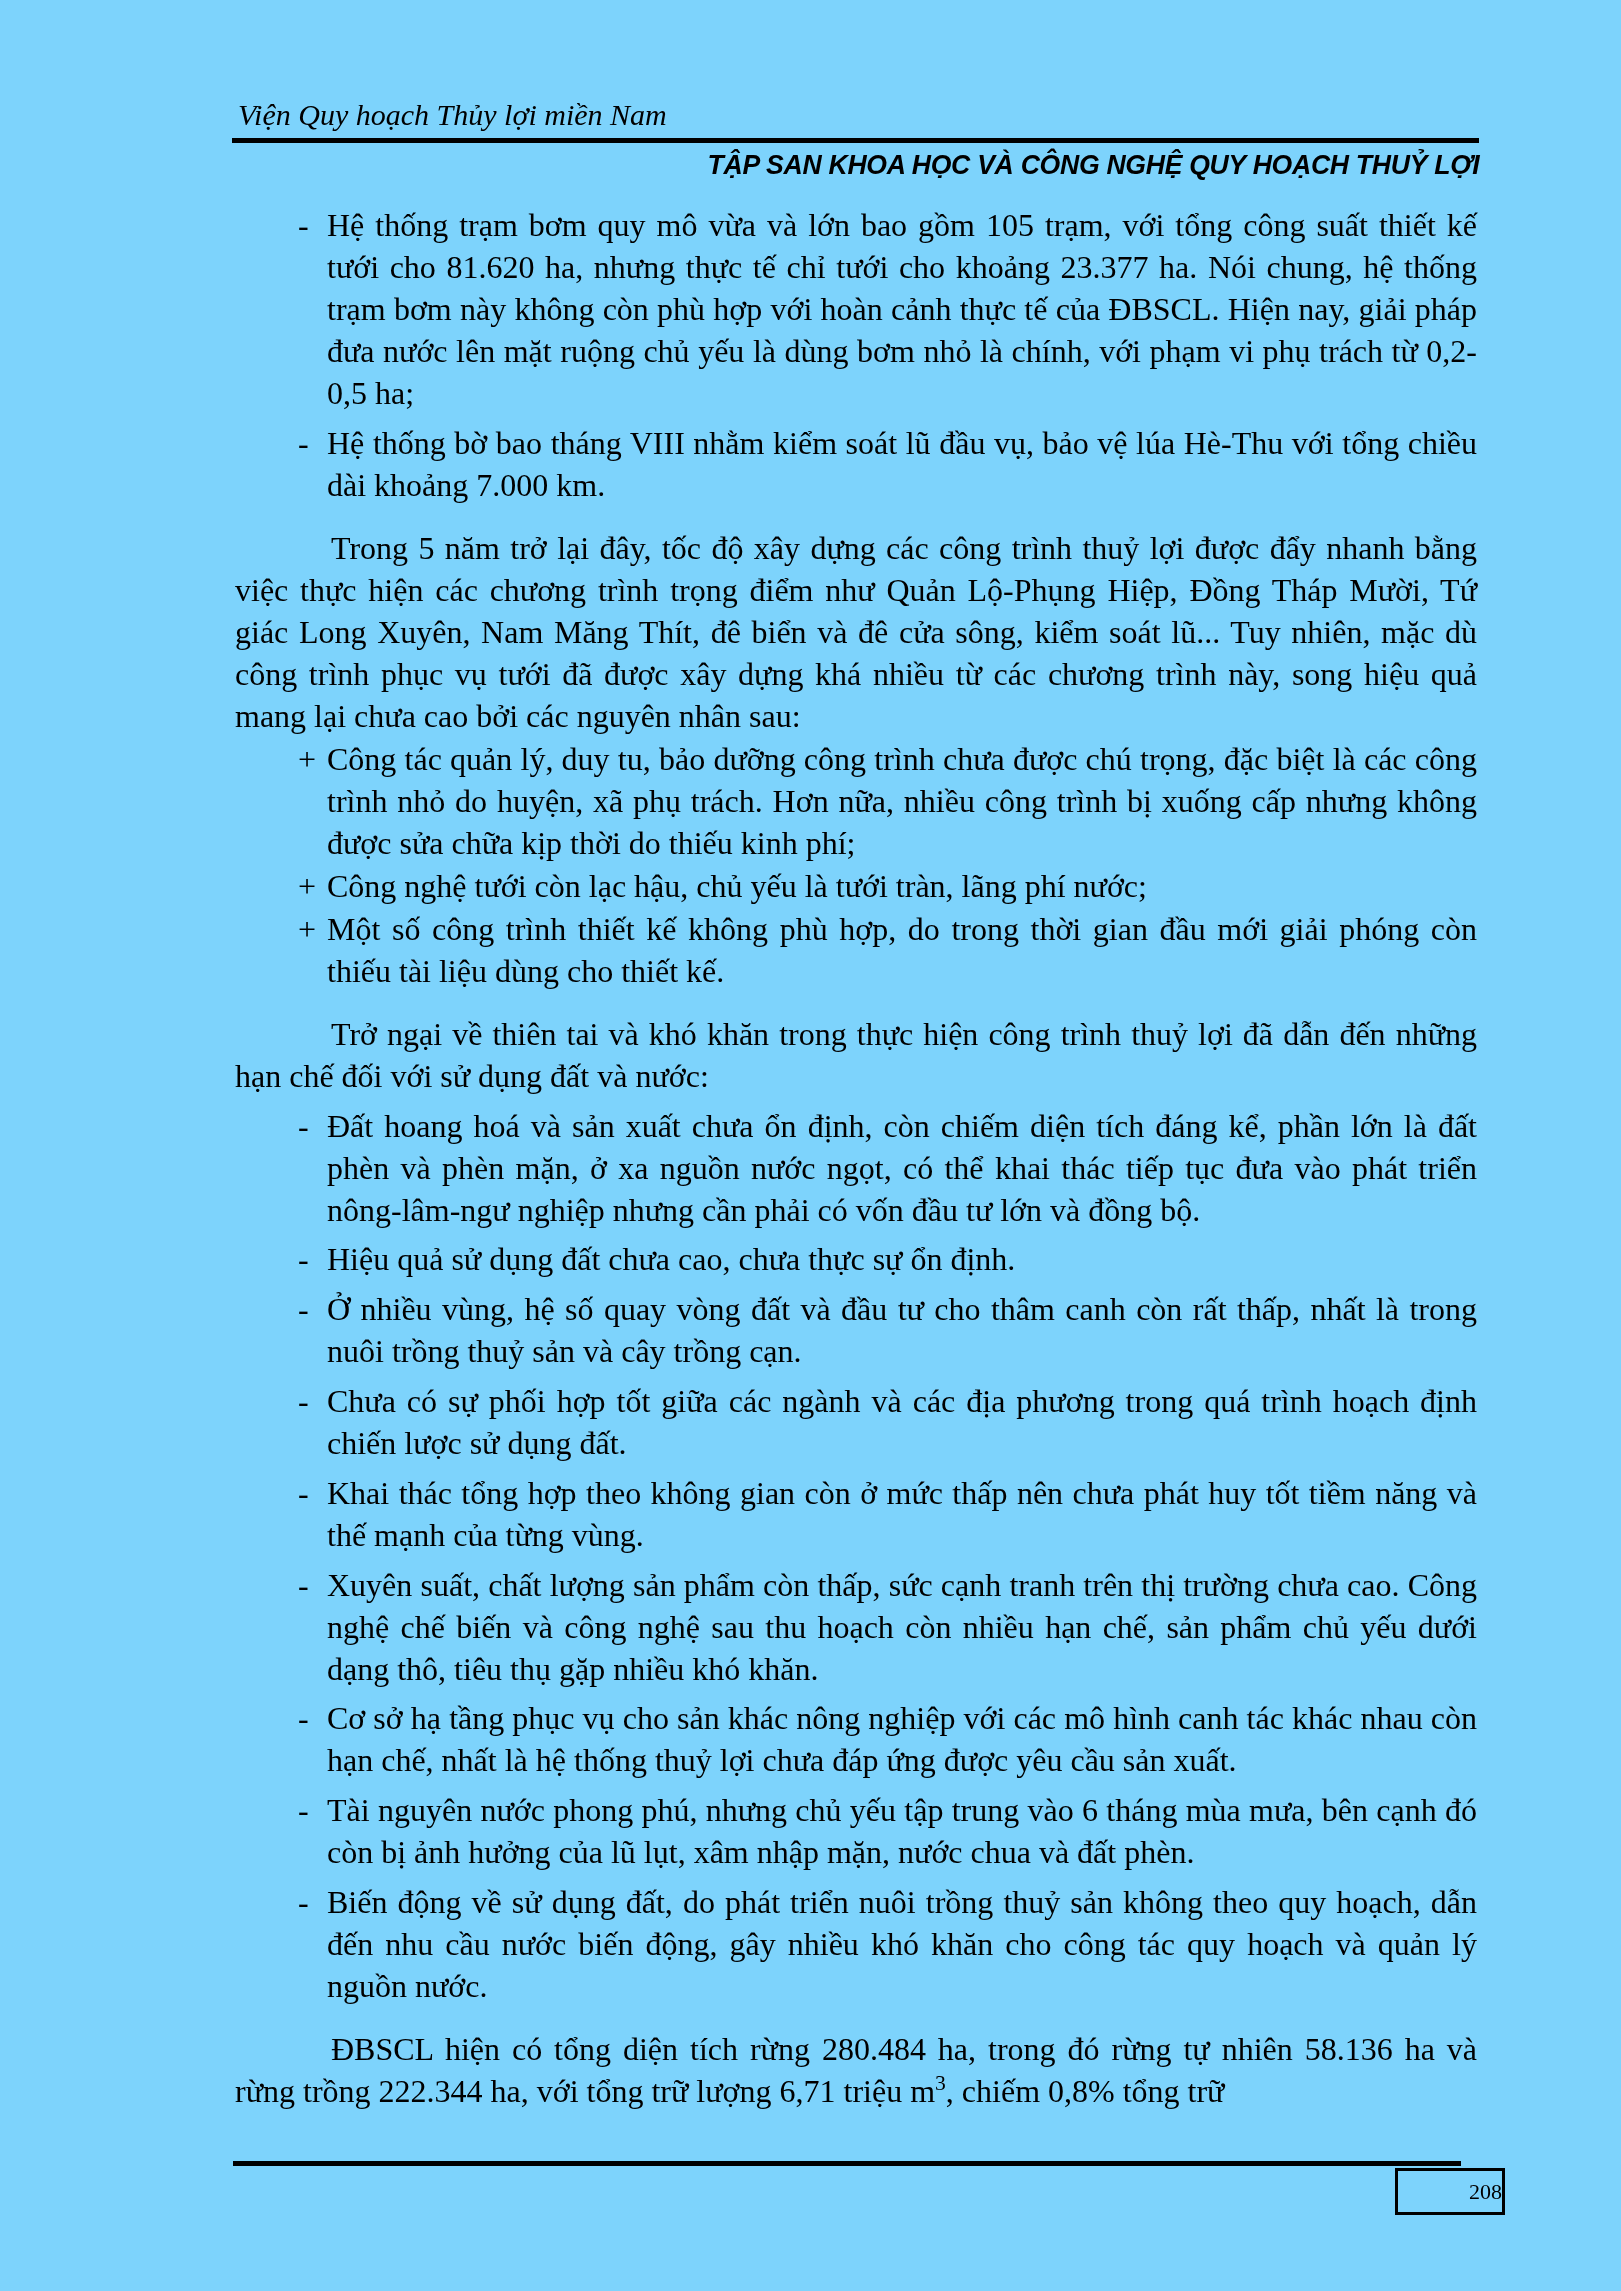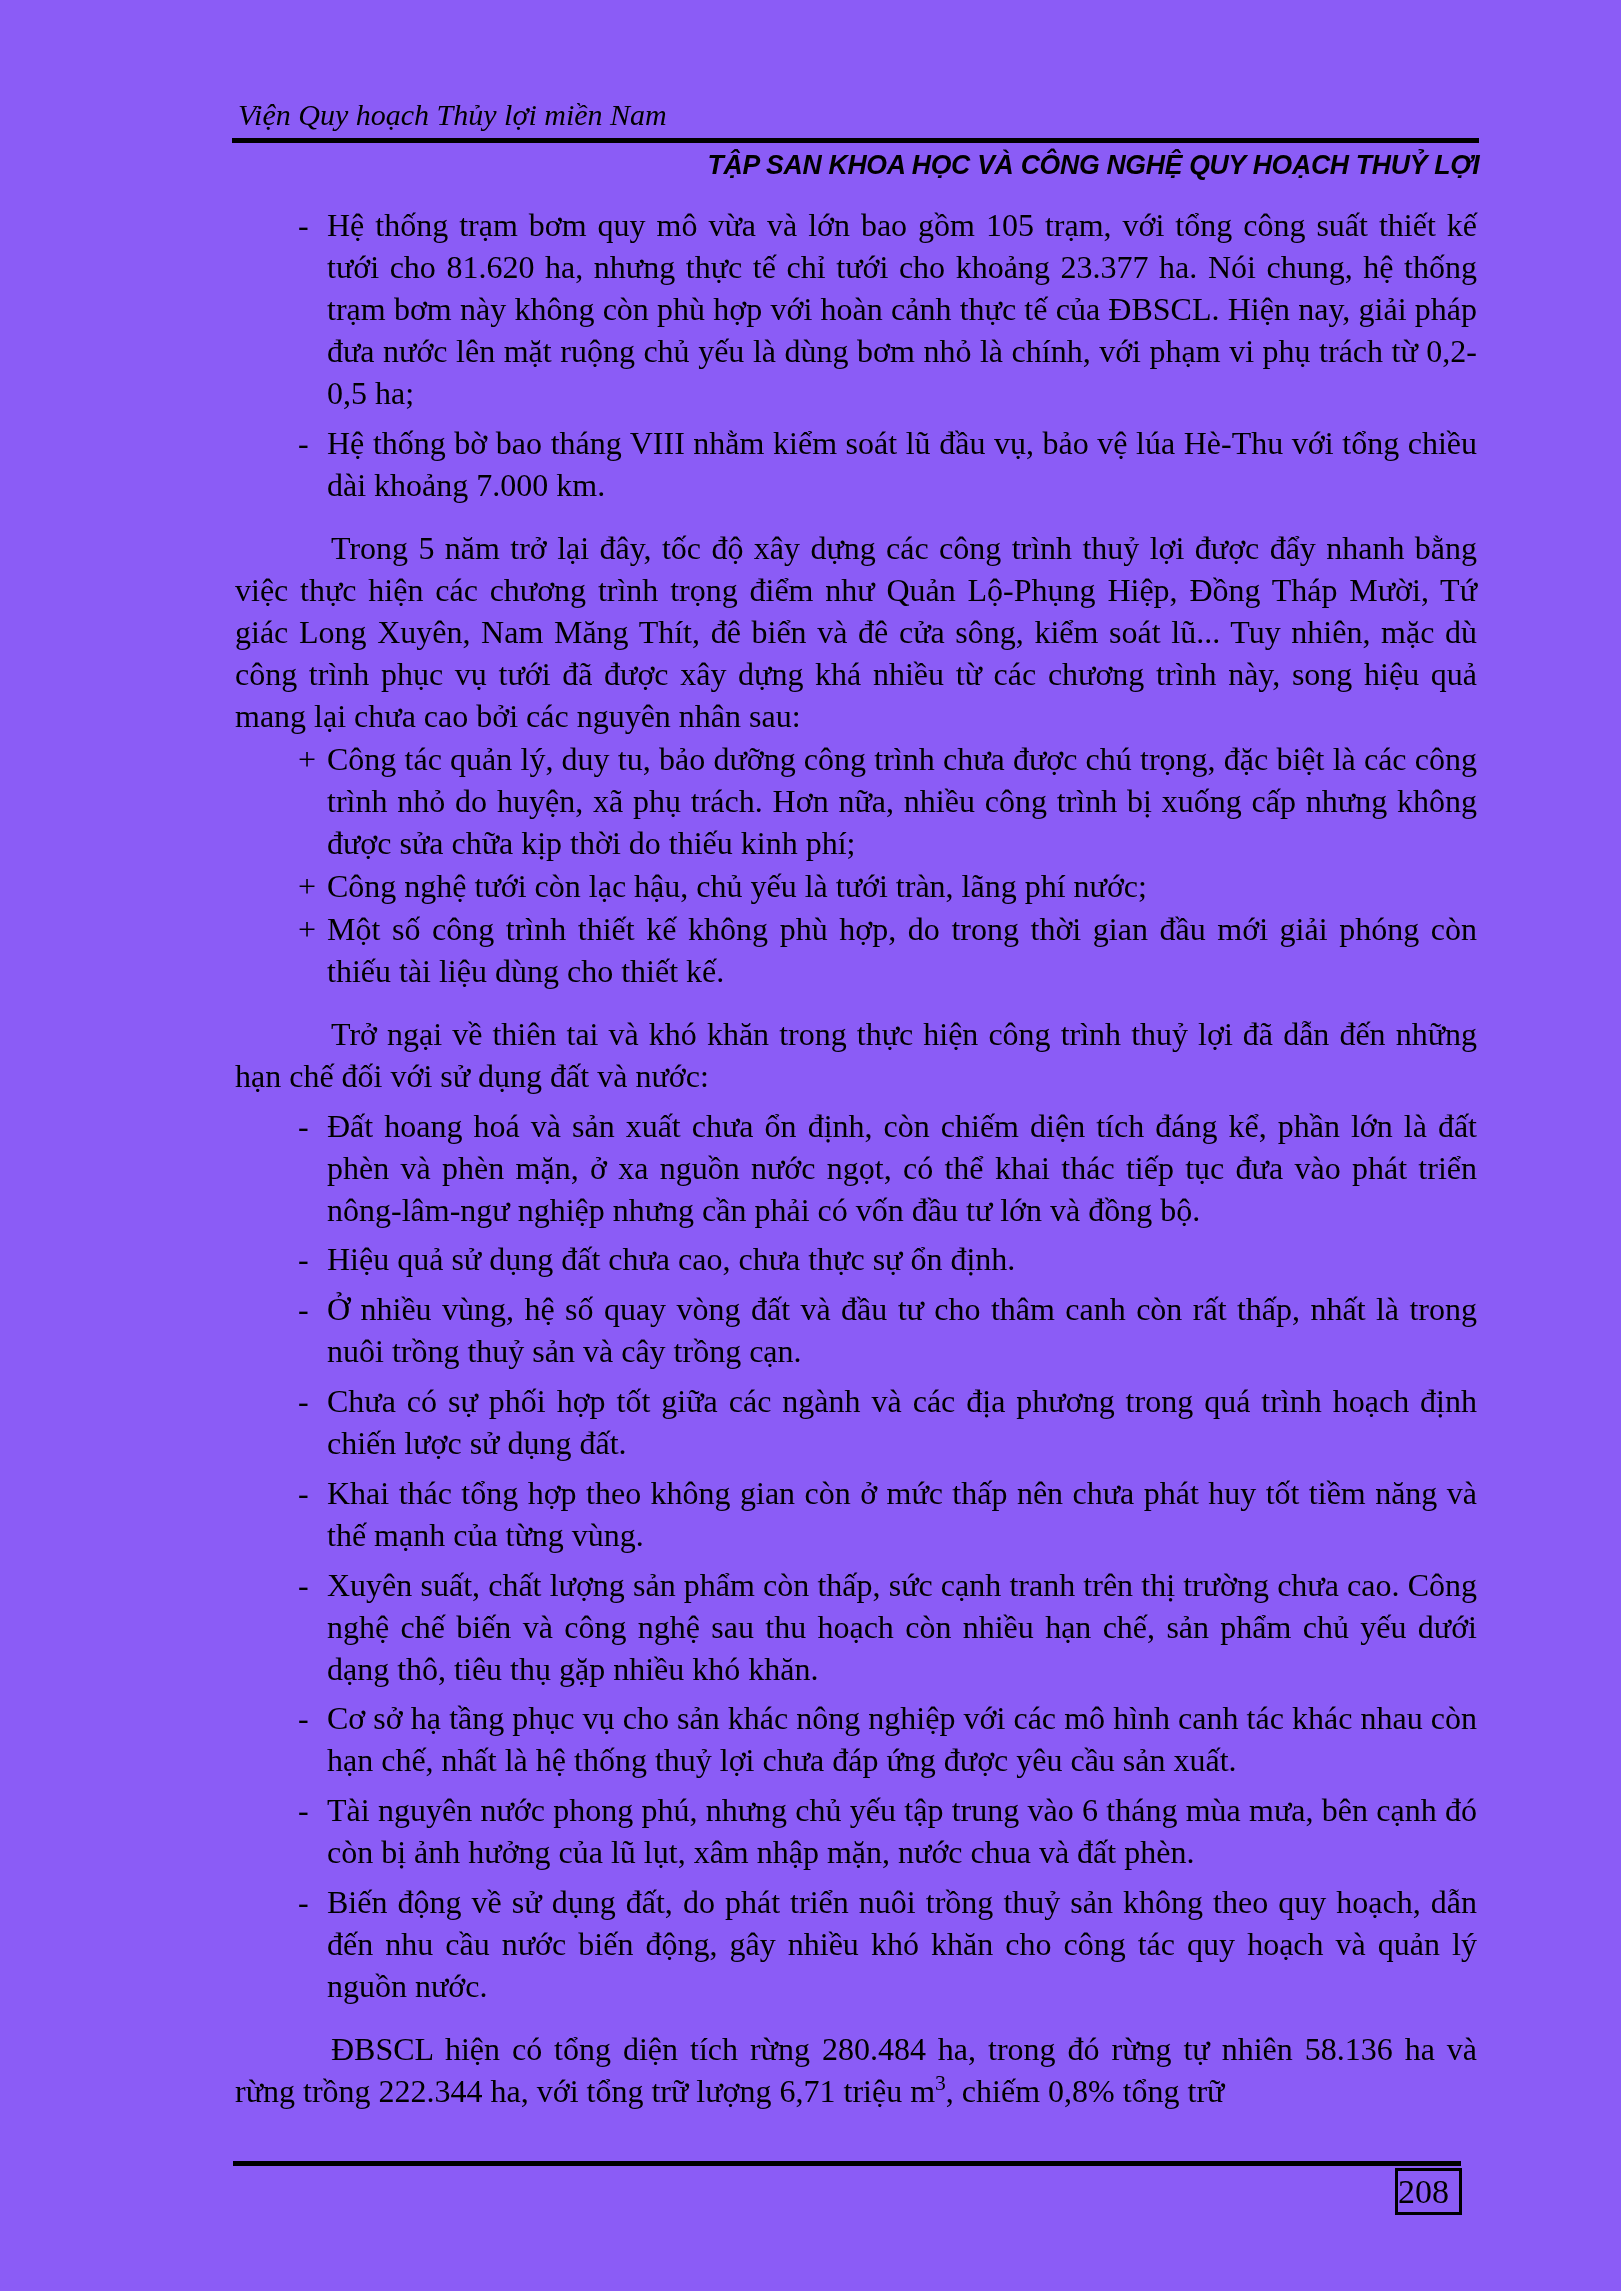--- a/index.html
+++ b/index.html
@@ -1,21 +1,21 @@
 <!DOCTYPE html>
 <html><head>
 <meta charset="utf-8">
 <style>
   html, body { margin: 0; padding: 0; background: #777; }
   .page {
     position: relative;
     width: 1621px;
     height: 2292px;
     margin: 0 auto;
-    background: #8b5cf6;
+    background: #7dd3fc;
     color: #000;
     font-family: "Liberation Serif", "DejaVu Serif", serif;
     overflow: hidden;
   }
 
   
   .institute {
     position: absolute;
     left: 238px;
     top: 96px;
@@ -91,22 +91,23 @@
   }
   .page-number-box {
     position: absolute;
     left: 1395px;
     top: 2168px;
     width: 61px;
     height: 41px;
     border: 3.9px solid #000;
     display: flex;
     align-items: center;
-    justify-content: flex-start;
-    font-size: 34px;
+    justify-content: flex-end;
+    font-size: 22px;
+    padding-left: 43px;
   }
 </style>
 </head>
 <body>
 
 <div class="page">
 
   <div class="institute">Viện Quy hoạch Thủy lợi miền Nam</div>
   <div class="header-rule"></div>
   <div class="journal-title">TẬP SAN KHOA HỌC VÀ CÔNG NGHỆ QUY HOẠCH THUỶ LỢI</div>

